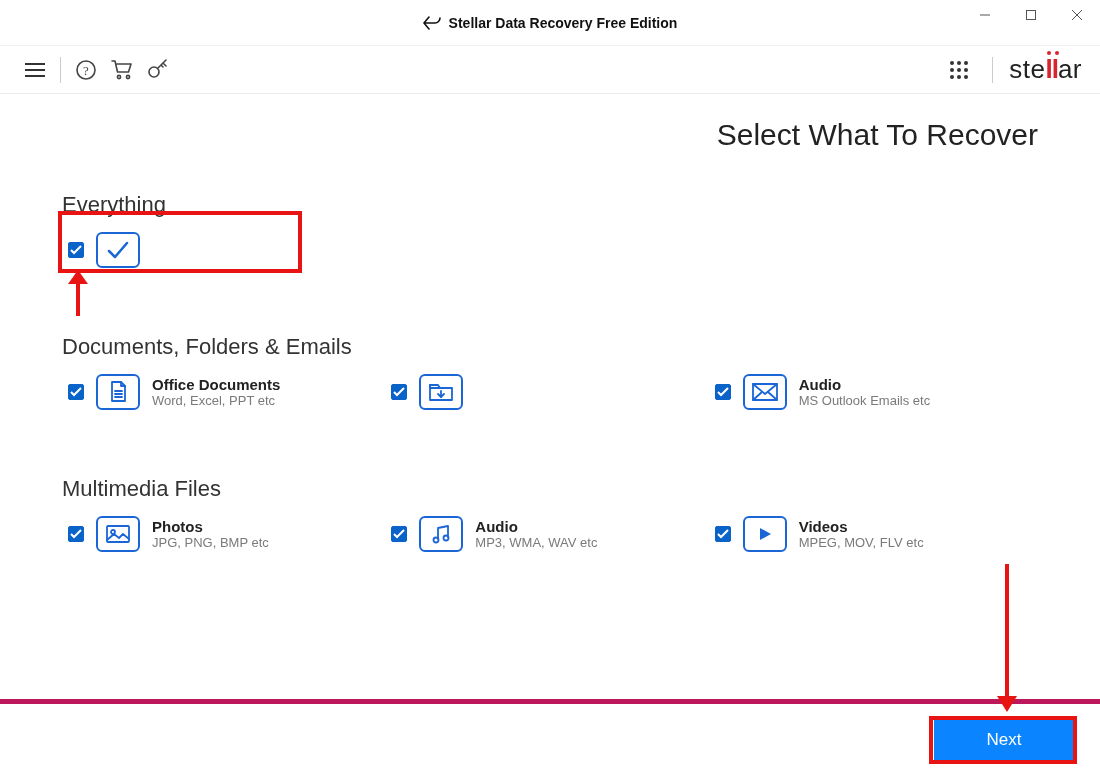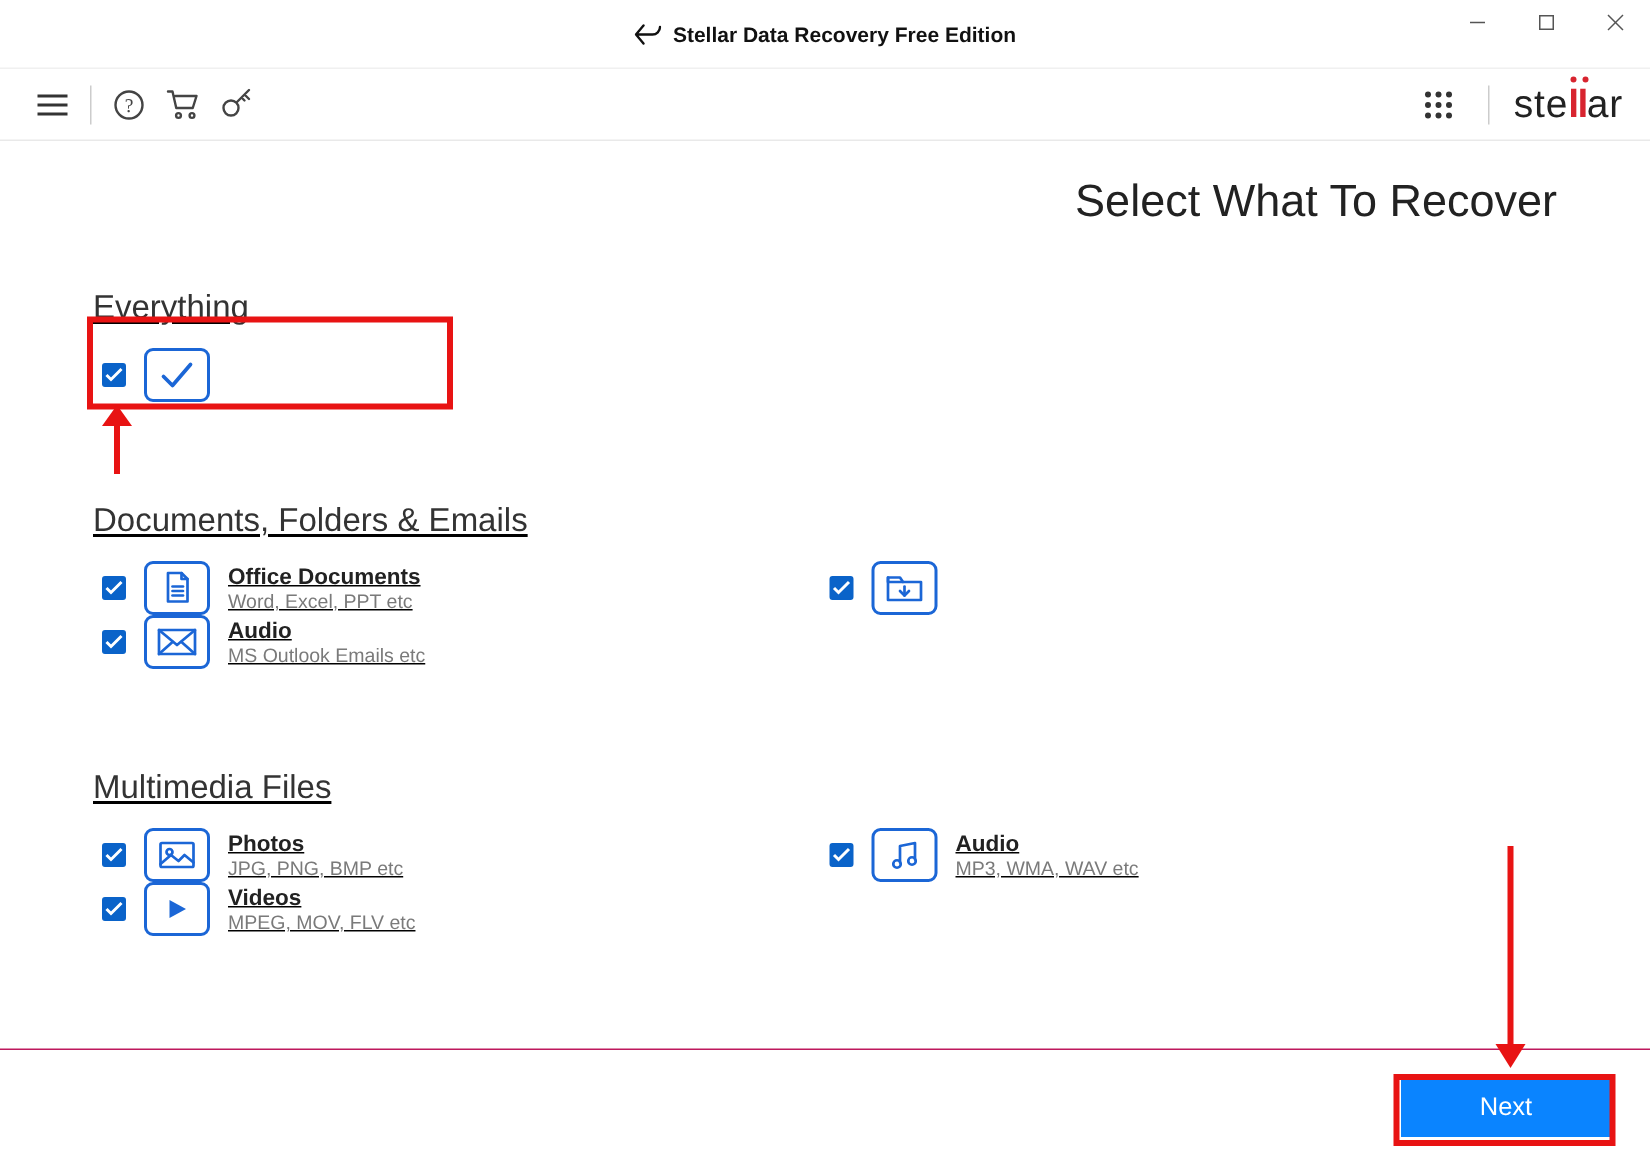--- a/index.html
+++ b/index.html
@@ -78,26 +78,26 @@
     font-weight: 400;
     color: #222;
     margin-bottom: 40px;
   }
   .section-label {
     font-size: 22px;
     font-weight: 400;
     color: #333;
     margin-bottom: 14px;
   }
-  .section { margin-bottom: 66px; text-decoration: underline; }
+  .section { margin-bottom: 66px; }
   .section.last { margin-bottom: 0; }
 
   .row3 {
     display:grid;
-    grid-template-columns: 1fr 1fr;
+    grid-template-columns: 1fr 1fr 1fr;
     column-gap: 0;
     padding-left: 6px;
   }
 
   .opt {
     display:flex;
     align-items:center;
     gap: 12px;
   }
   .chk {
@@ -130,21 +130,21 @@
   .hl-next { left:929px; top:716px; width:148px; height:48px; }
 
   .red-arrow { position:absolute; pointer-events:none; }
   .arrow-up { left:64px; top:270px; }
   .arrow-down { left:993px; top:562px; }
 
   .footer {
     position:absolute;
     left:0; right:0; bottom:0;
     height:76px;
-    border-top:1px solid #be185d;
+    border-top:5px solid #be185d;
     display:flex;
     align-items:center;
     justify-content:flex-end;
     padding-right:26px;
     background:#fff;
   }
   .next-btn {
     width:140px; height:40px;
     background:#0a84ff;
     color:#fff;

